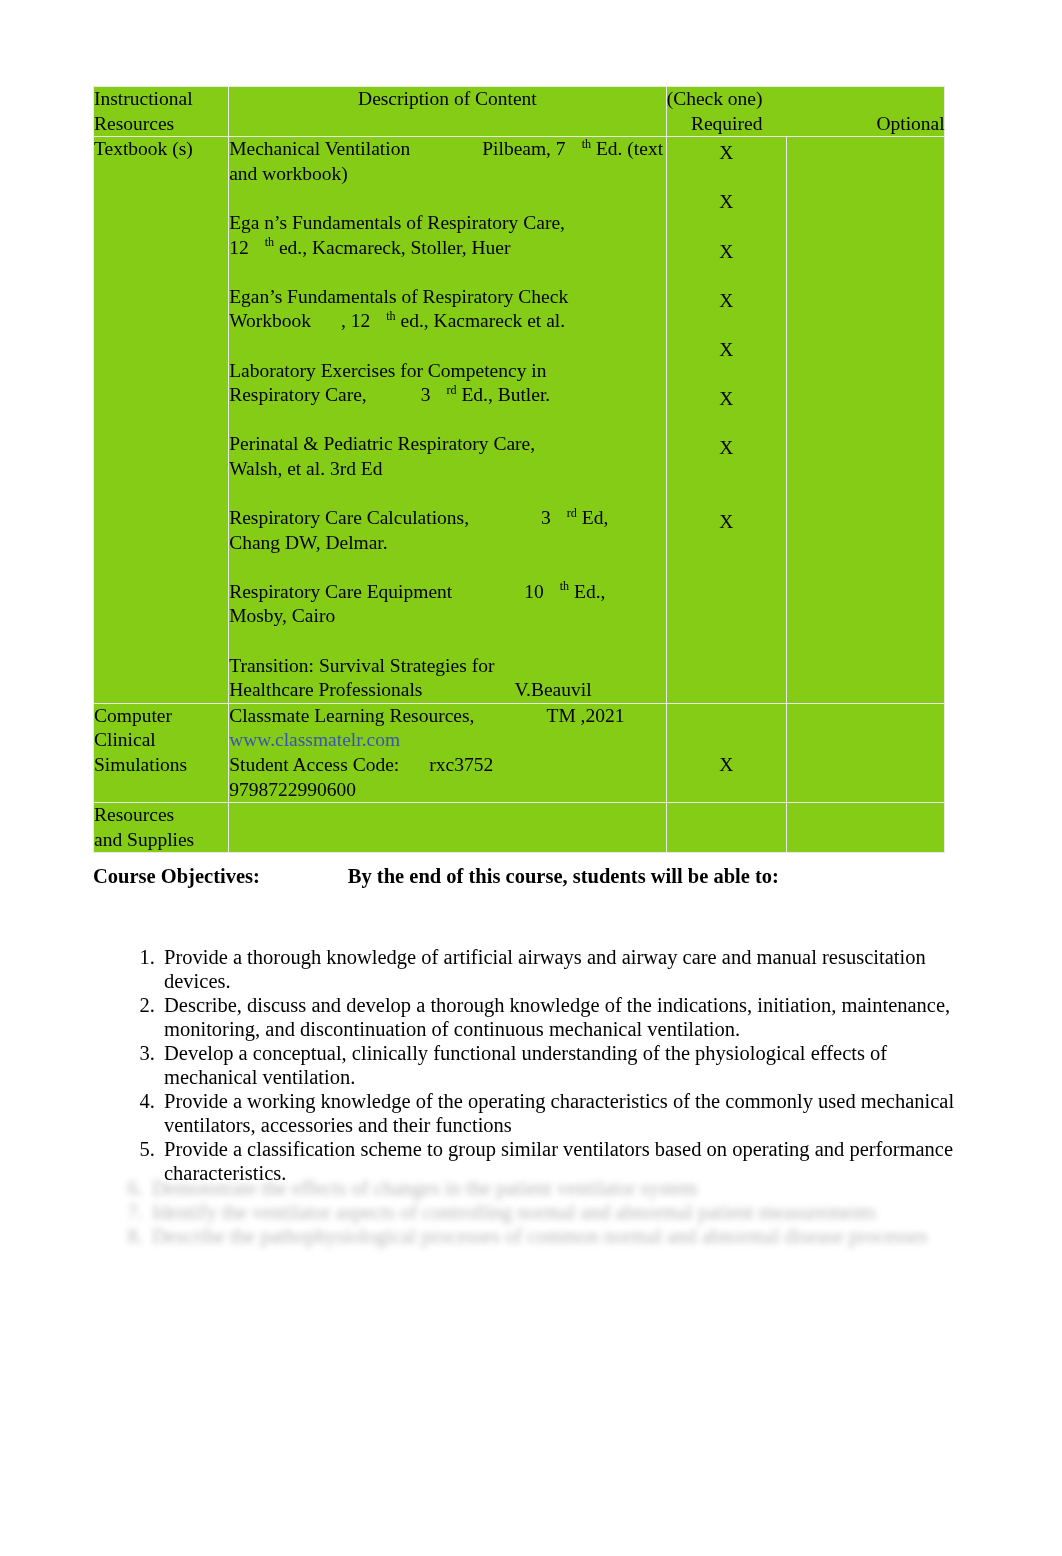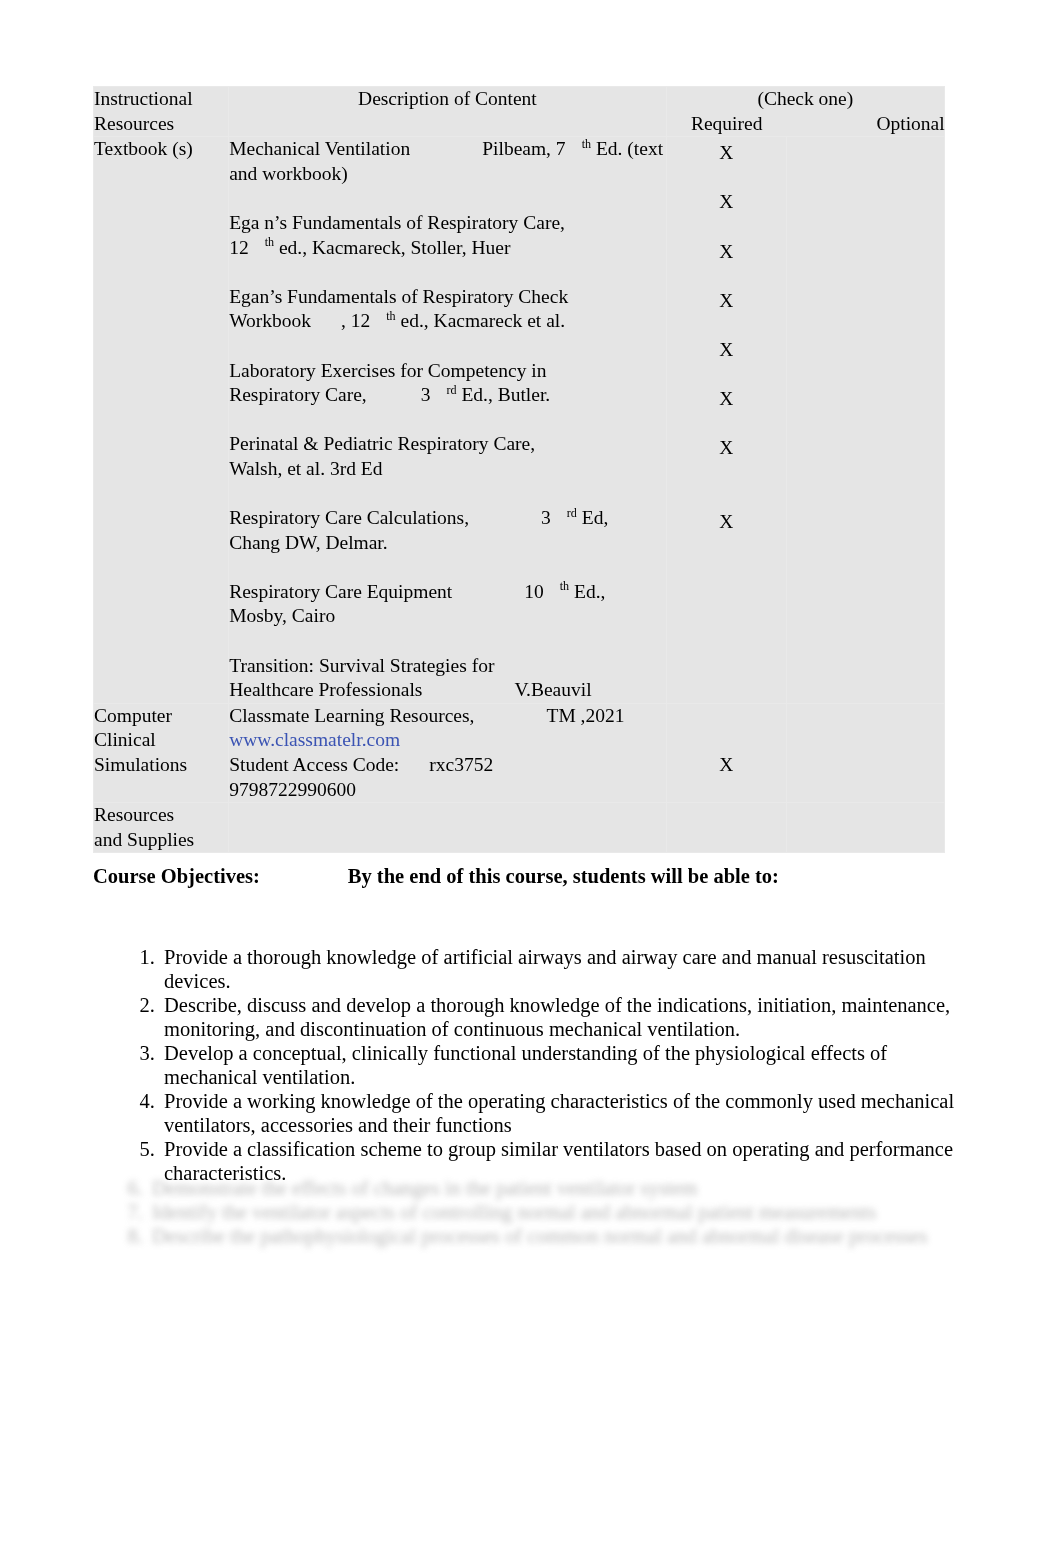--- a/index.html
+++ b/index.html
@@ -32,36 +32,36 @@
     width: 852px;
     border-collapse: collapse;
     table-layout: fixed;
     font-size: 19.5px;
     line-height: 24.6px;
   }
   .res-table td {
     border: 1px solid #e9e9e9;
     vertical-align: top;
     padding: 0;
-    background: #e5e5e5;
+    background: #84cc16;
     margin-top: 26px;
   }
   .col-a { width: 135px; }
   .col-b { width: 437px; }
   .col-c { width: 120px; }
   .col-d { width: 158px; }
 
   .cell-pad-a { padding: 4px 4px 4px 2px; }
   .cell-pad-b { padding: 4px 6px 4px 5px; }
 
   .hdr-a { padding: 4px 4px 2px 2px; }
   .hdr-b { padding: 4px 4px 2px 4px; text-align: center; font-family: Liberation Serif, serif; }
   .hdr-cd { padding: 4px 4px 2px 4px; text-align: center; }
 
-  .chk-one { text-align: center; }
+  .chk-one { text-align: left; }
 
   sup {
     font-size: 0.62em;
     vertical-align: super;
     line-height: 0;
     padding-left: 16px;
   }
   .gap-sm { display: inline-block; width: 54px; }
   .gap-md { display: inline-block; width: 30px; }
   .gap-lg { display: inline-block; width: 72px; }

